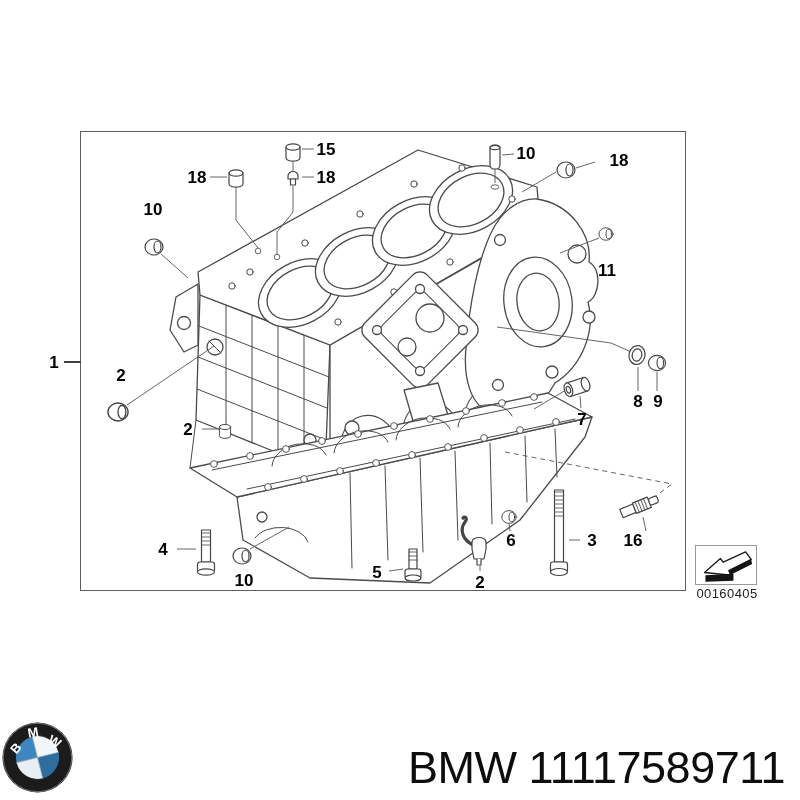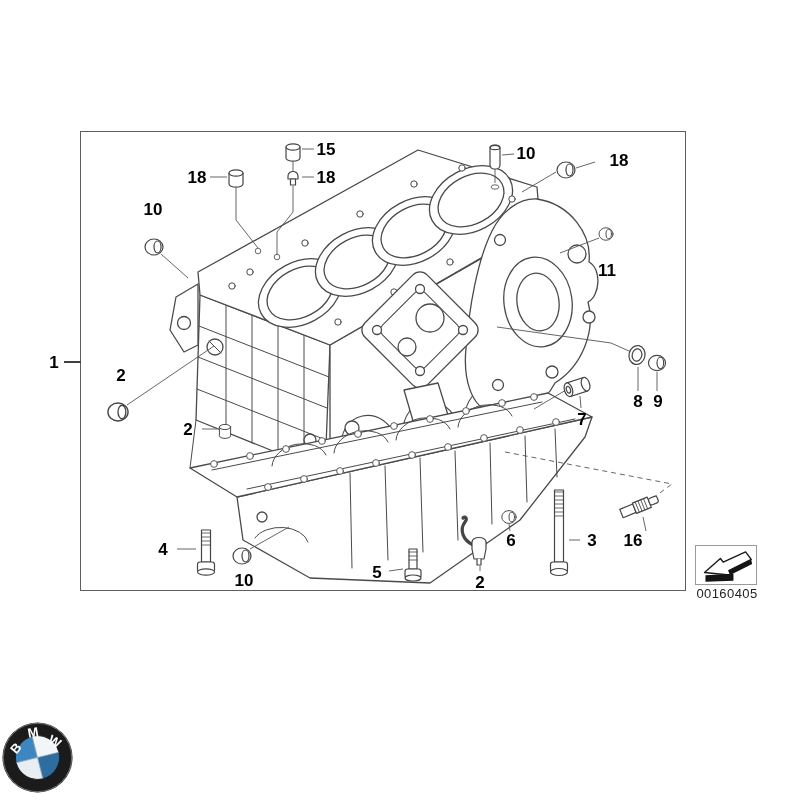--- a/index.html
+++ b/index.html
@@ -261,14 +261,15 @@
       <path d="M36.5,36.5 L14.5,36.5 A22,22 0 0 0 36.5,58.5 Z" fill="#e9eef2"></path>
       <circle cx="36.5" cy="36.5" r="22" fill="none" stroke="#1f1f1f" stroke-width="1"></circle>
       <path d="M36.5,14.5 V58.5 M14.5,36.5 H58.5" stroke="#9fb4c2" stroke-width="0.8"></path>
     </g>
     <g fill="#ffffff" font-family="Liberation Sans, sans-serif" font-size="13" font-weight="bold" text-anchor="middle" transform="rotate(-10 36.5 36.5)">
       <text x="17" y="28" transform="rotate(-40 17 24)">B</text>
       <text x="36.5" y="15.5">M</text>
       <text x="56" y="28" transform="rotate(40 56 24)">W</text>
     </g>
   </svg>
+  <div class="part-label">BMW 11117589711</div>
 
 </div>
 
 </body></html>

